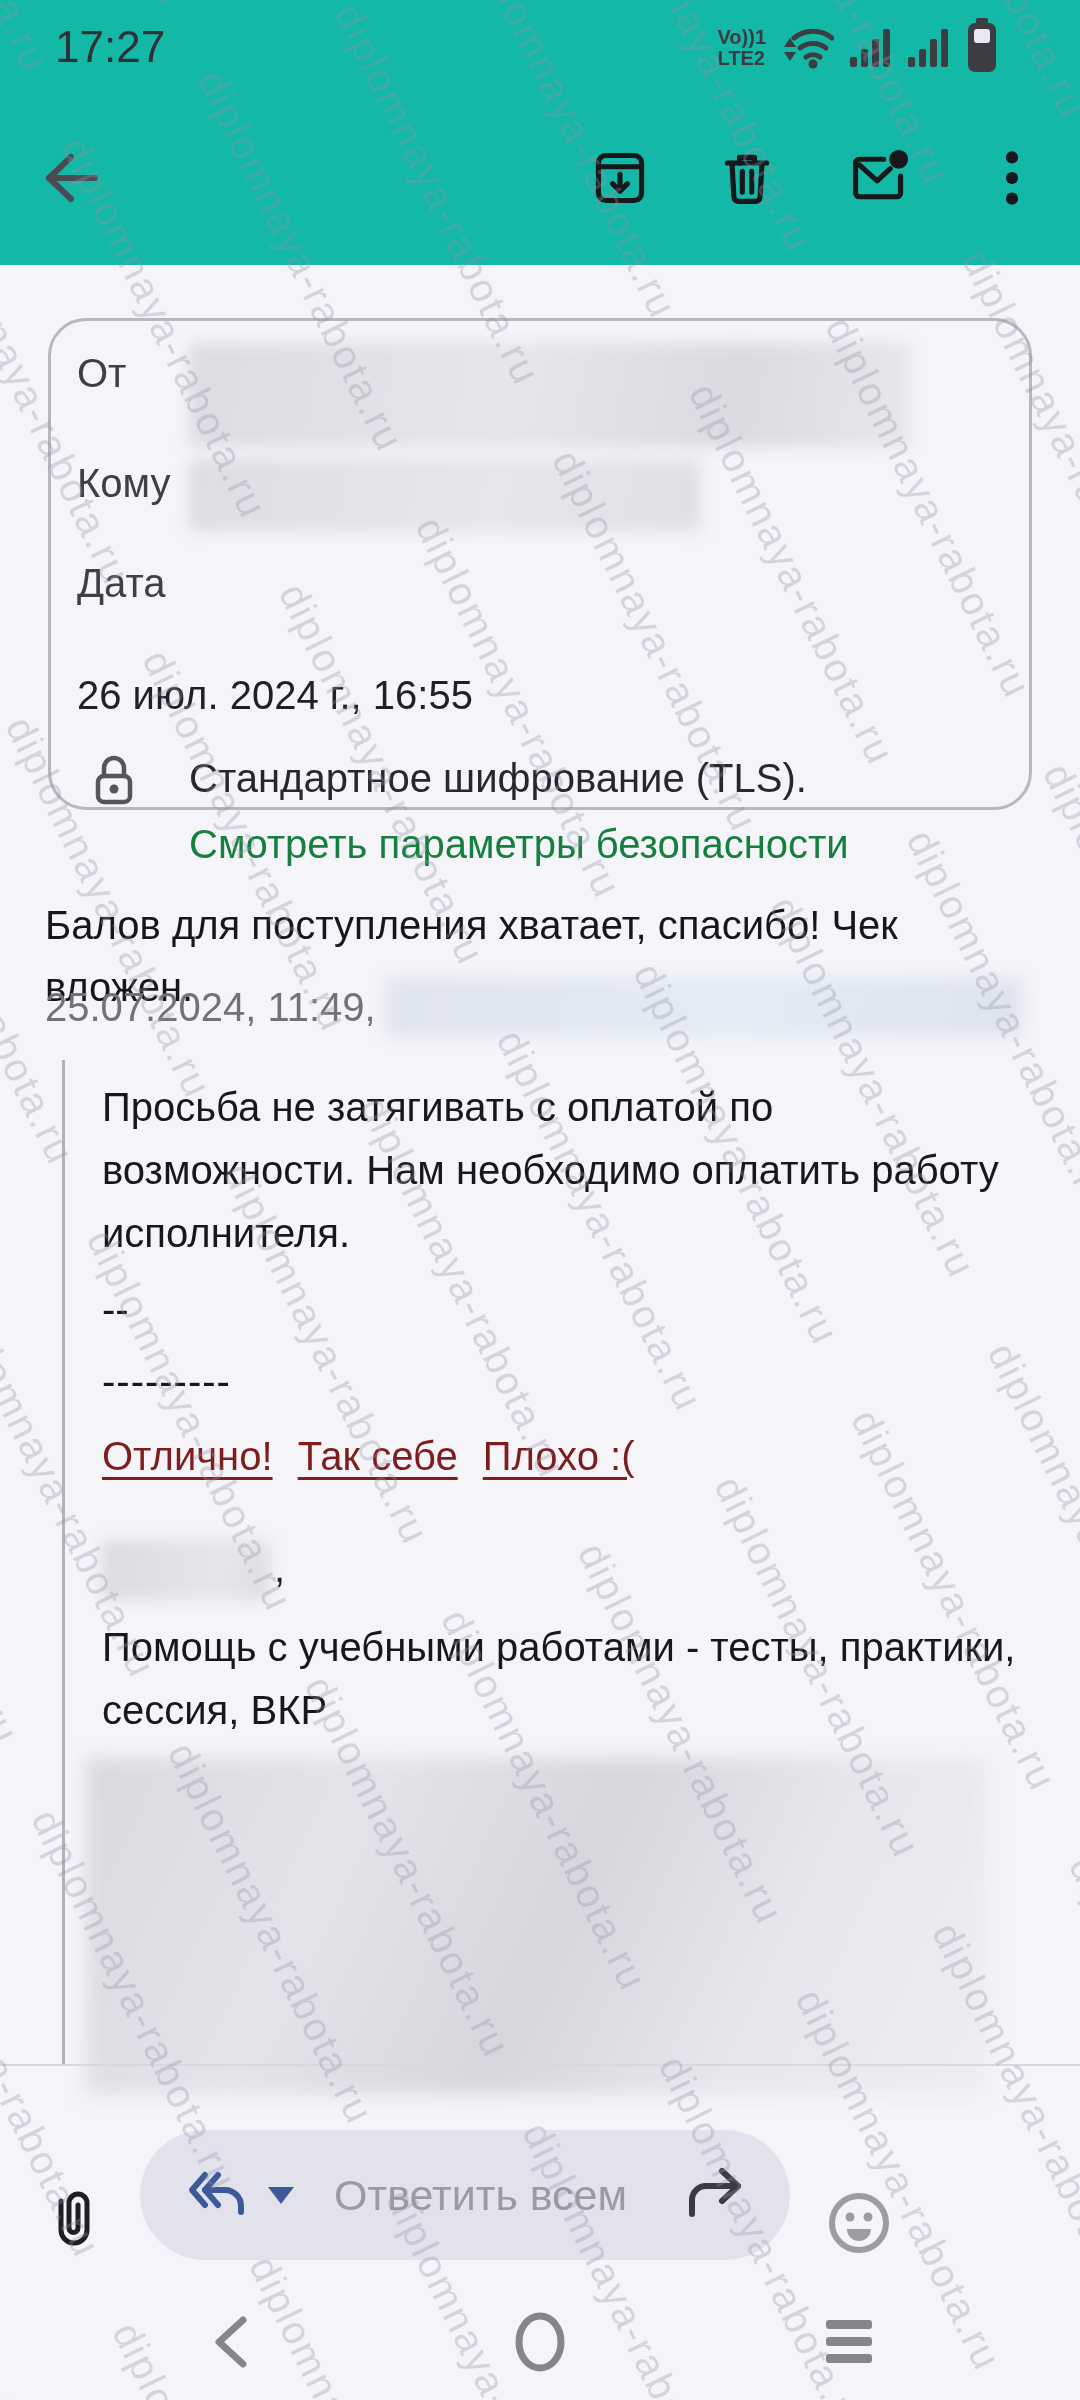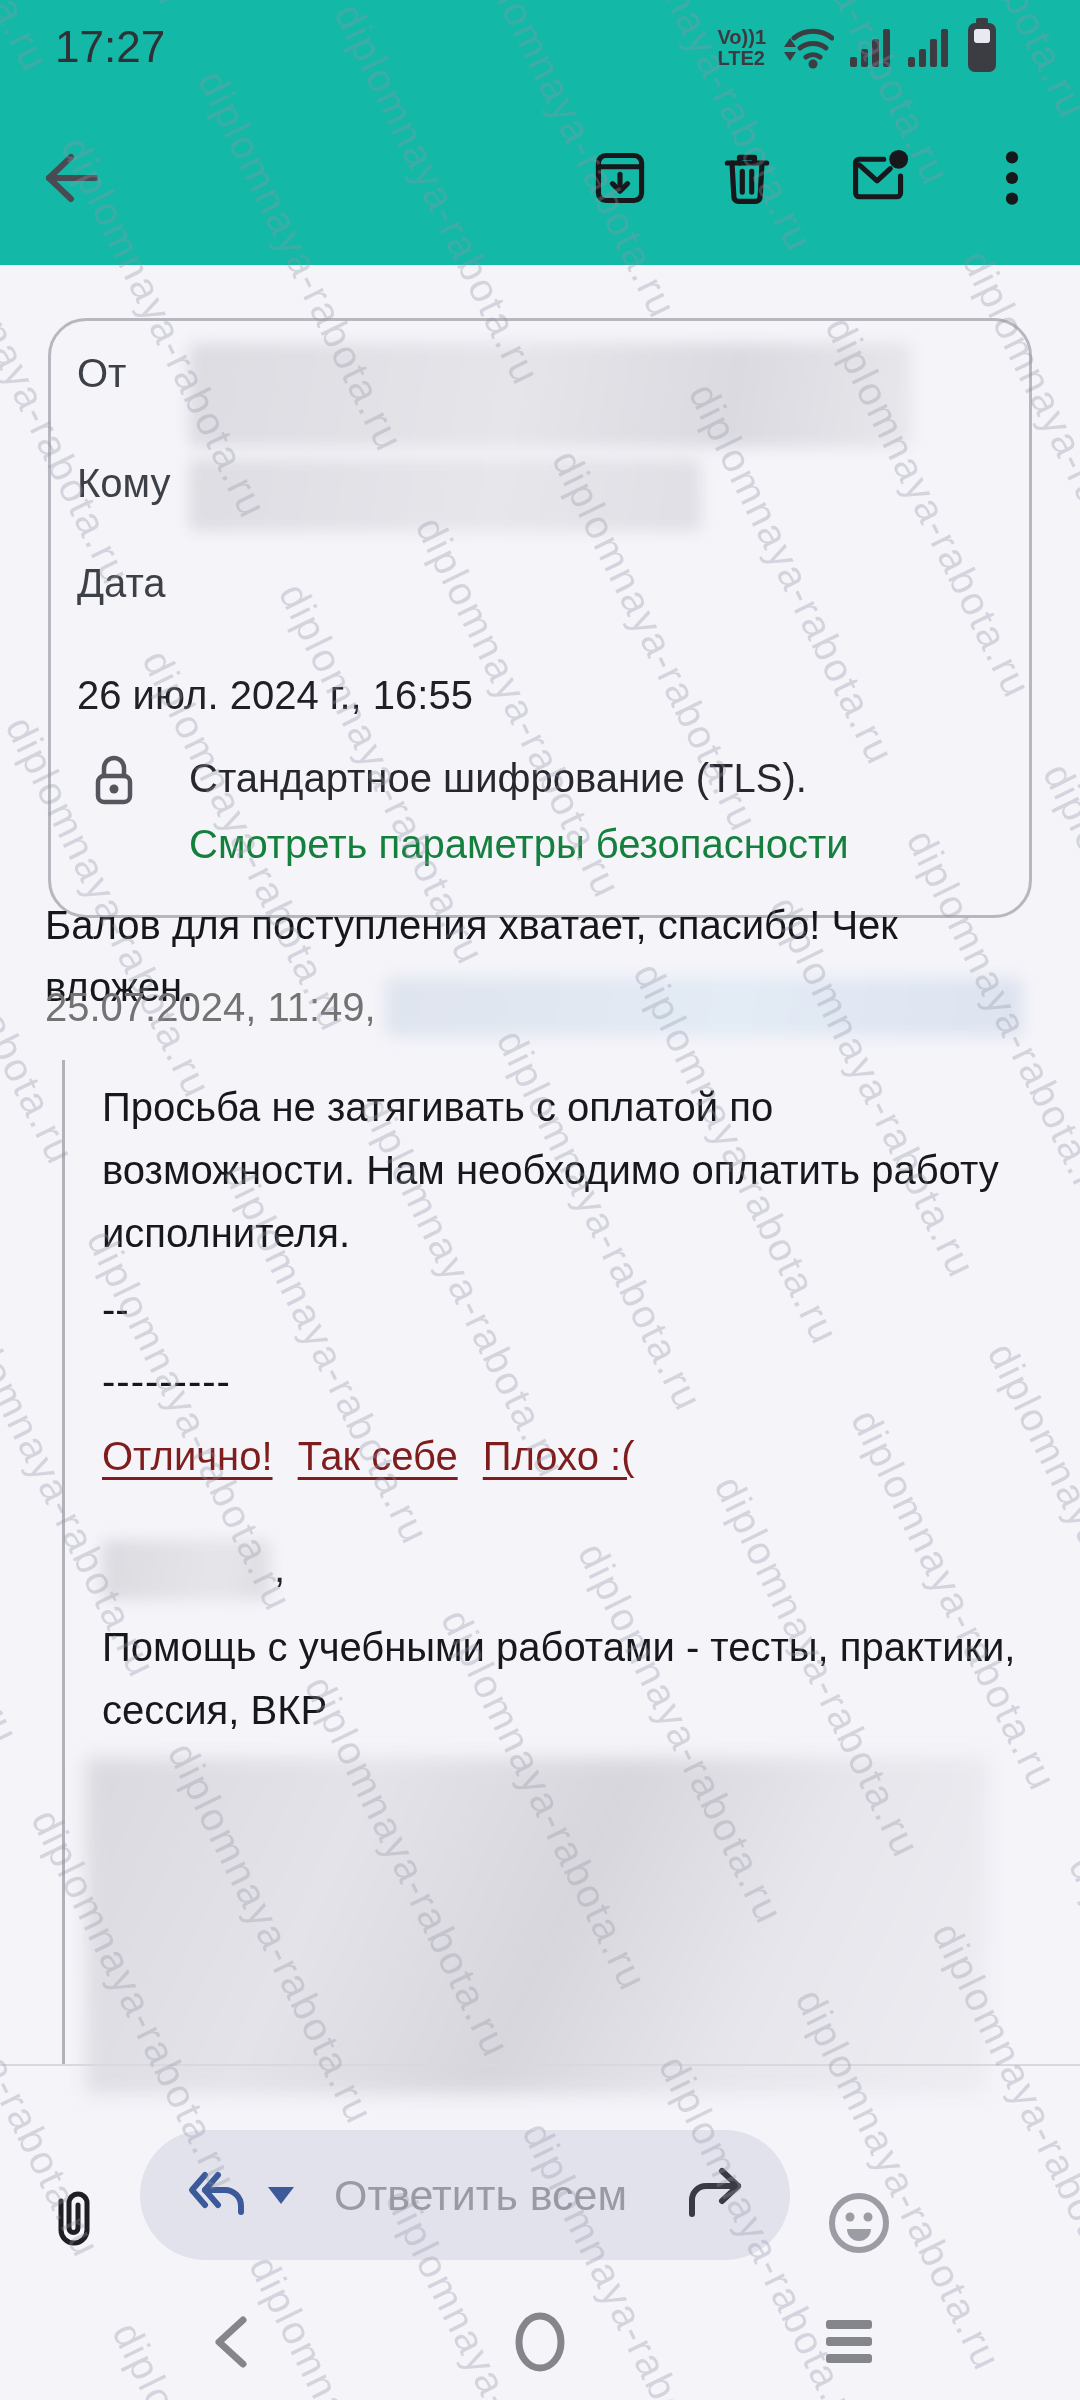--- a/index.html
+++ b/index.html
@@ -20,21 +20,21 @@
       font-size:20px;font-weight:bold;color:#3a3b42;letter-spacing:0;}
   .toolbar-icon{position:absolute;top:148px;width:64px;height:64px;display:flex;
       align-items:center;justify-content:center;}
   .ti-back{left:38px;}
   .ti-archive{left:588px;}
   .ti-trash{left:715px;}
   .ti-unread{left:847px;}
   .ti-more{left:980px;}
 
   
-  .card{position:absolute;left:48px;top:318px;width:984px;height:600px;box-sizing:border-box;
+  .card{position:absolute;left:48px;top:318px;width:984px;height:492px;box-sizing:border-box;
       border:3px solid #b7b7bf;border-radius:38px;padding:26px 30px 0 26px;z-index:2;}
   .crow{display:flex;align-items:flex-start;}
   .clabel{width:112px;flex:0 0 112px;font-size:40px;color:#3e4048;line-height:52px;}
   .blur{filter:blur(7px);border-radius:8px;}
   .blur-from{width:722px;height:104px;margin-top:-4px;
       background:linear-gradient(100deg,#dcdce2 0%,#e5e5ea 45%,#dadae0 75%,#e7e7ec 100%);}
   .blur-to{width:512px;height:72px;margin-top:2px;
       background:linear-gradient(100deg,#dddde3 0%,#e6e6eb 60%,#dfdfe5 100%);}
   .cvalue{font-size:40px;color:#202127;line-height:52px;}
   .row-to{margin-top:10px;}

